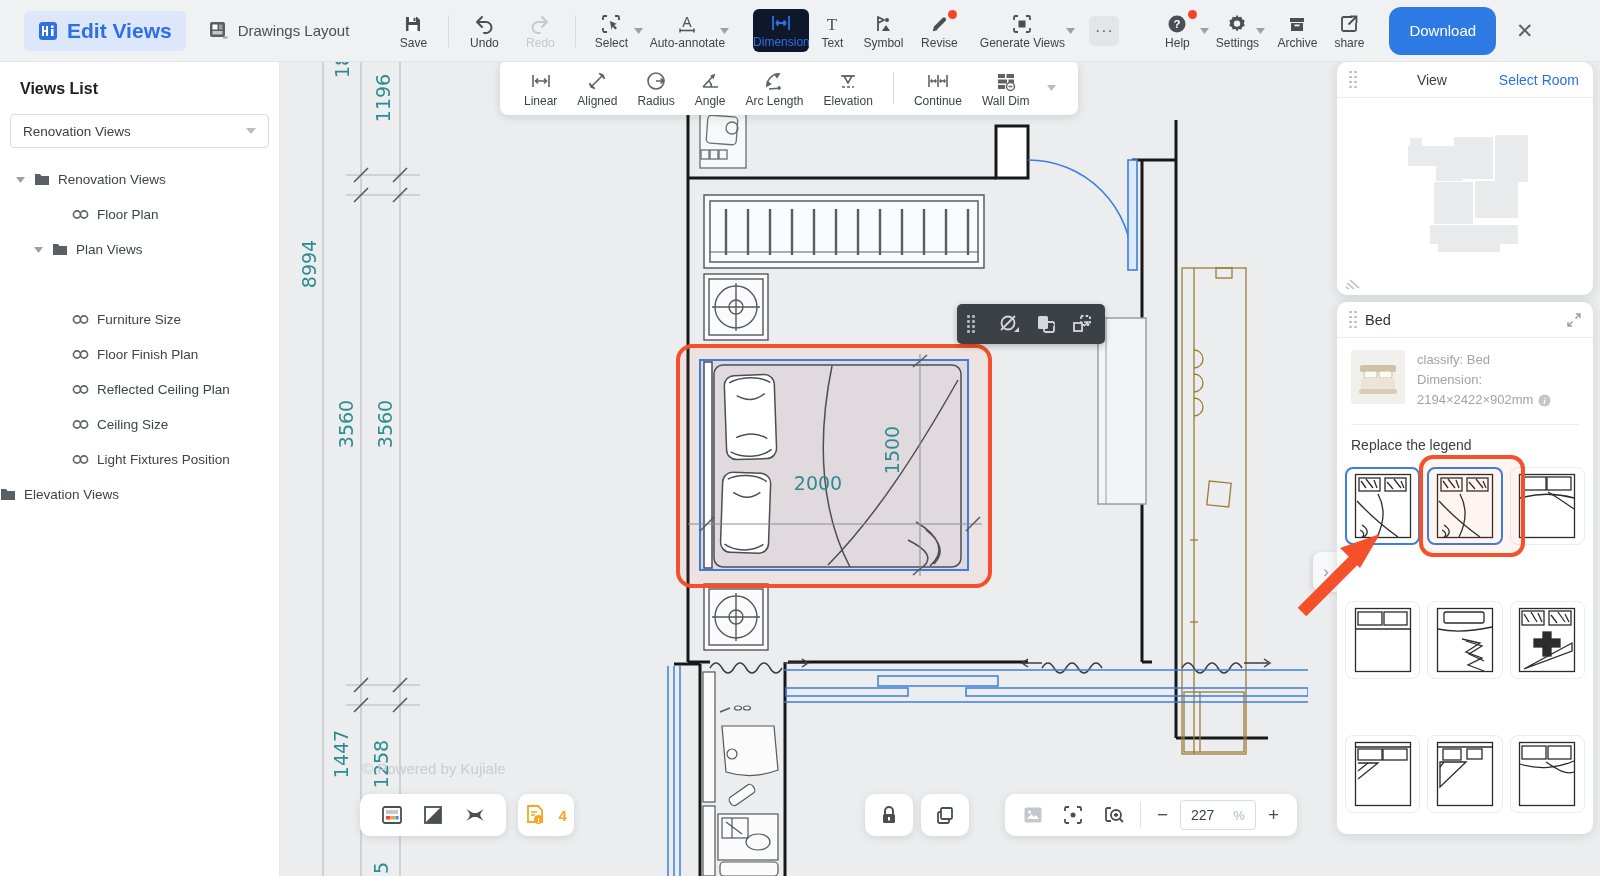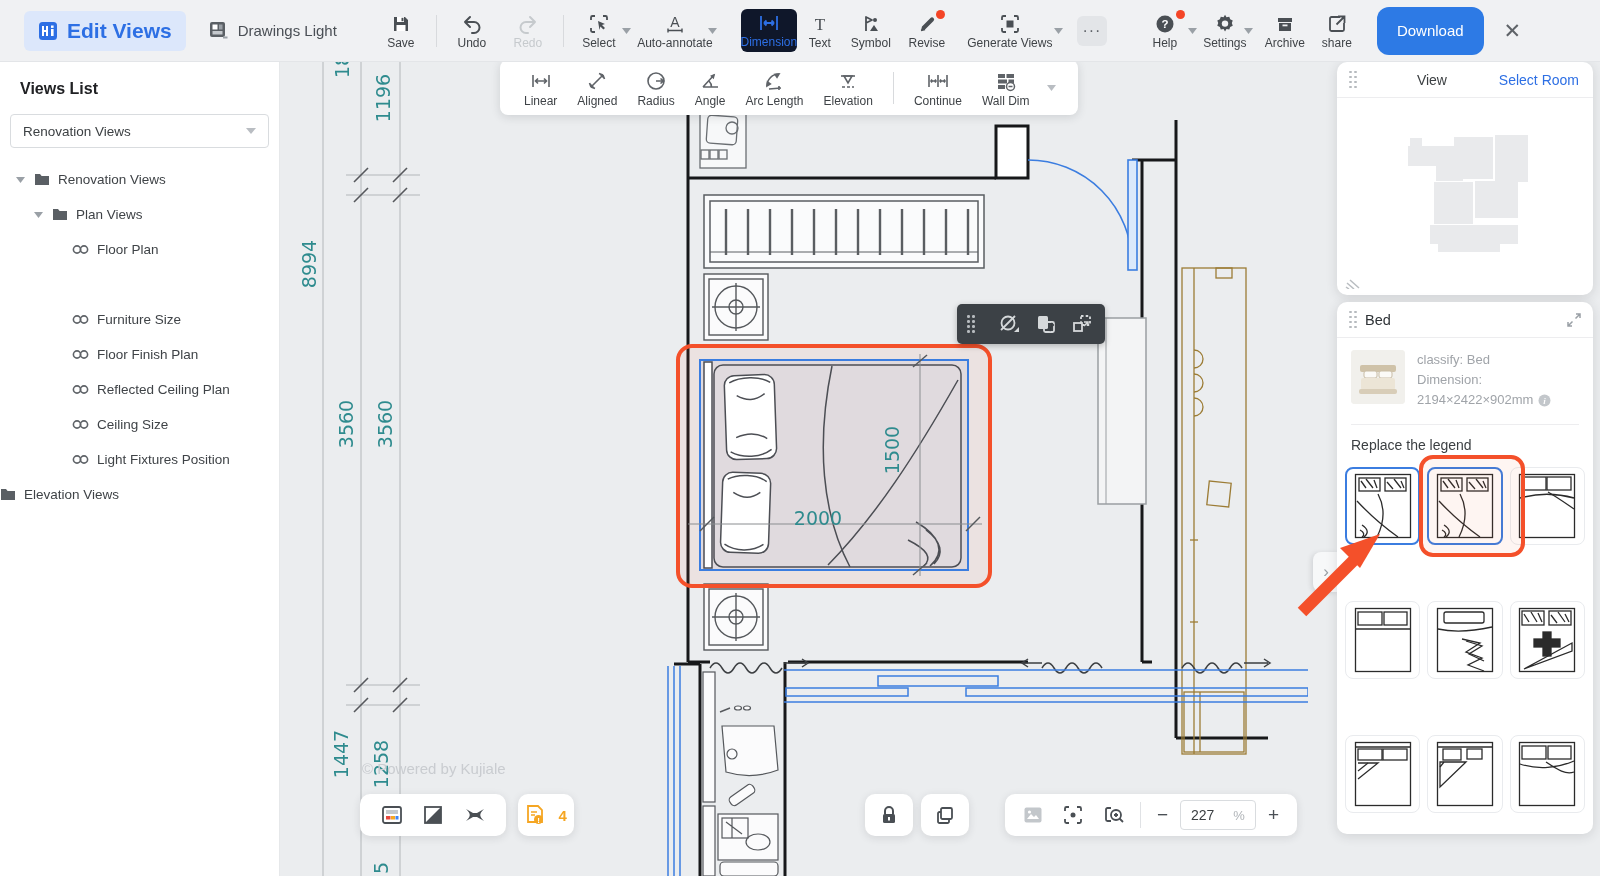--- a/index.html
+++ b/index.html
@@ -105,21 +105,21 @@
   <div class="dl-btn">
     <span>
         <svg width="21" height="21" viewBox="0 0 21 21">
           <rect x="2" y="2" width="15" height="15" rx="2" fill="#5a5f64"></rect>
           <rect x="4.5" y="4.5" width="5" height="5" fill="#fff"></rect>
           <rect x="11" y="4.5" width="3.5" height="5" fill="#9aa0a6"></rect>
           <rect x="4.5" y="11" width="10" height="3.5" fill="#c4c8cc"></rect>
           <rect x="15" y="16.5" width="4.5" height="2" fill="#9aa0a6"></rect>
         </svg>
       </span>
-    <span>Drawings Light</span>
+    <span>Drawings Layout</span>
   </div>
 
   <div class="tbi" style="margin-left:36px">
     <span>
         <svg width="20" height="20" viewBox="0 0 20 20">
           <path d="M3 3h11l3 3v11H3z" fill="#4a4f54"></path>
           <rect x="6" y="3" width="7" height="5" fill="#fff"></rect>
           <rect x="10.5" y="3.8" width="2" height="3.4" fill="#4a4f54"></rect>
           <rect x="5.5" y="11" width="9" height="6" fill="#fff"></rect>
         </svg>
@@ -291,41 +291,41 @@
             <polygon points="0,0 9,0 4.5,6" fill="#9aa0a6"></polygon>
           </svg>
         </span>
       <span class="ficon">
           <svg width="16" height="13" viewBox="0 0 16 13">
             <path d="M1 1h5l1.6 2H15v9H1z" fill="#5a5f64"></path>
           </svg>
         </span>
       <span>Renovation Views</span>
     </div>
-    <div class="trow" style="padding-left:32px">
-      <span class="cart">
-          <svg width="9" height="6" viewBox="0 0 9 6">
-            <polygon points="0,0 9,0 4.5,6" fill="#9aa0a6"></polygon>
-          </svg>
-        </span>
-      <span class="ficon">
-          <svg width="16" height="13" viewBox="0 0 16 13">
-            <path d="M1 1h5l1.6 2H15v9H1z" fill="#5a5f64"></path>
-          </svg>
-        </span>
-      <span>Plan Views</span>
-    </div>
     <div class="trow" style="padding-left:72px">
       <span class="licon">
           <svg width="17" height="11" viewBox="0 0 17 11" fill="none" stroke="#5f6368" stroke-width="1.6">
             <circle cx="5" cy="5.5" r="3.6"></circle>
             <circle cx="12" cy="5.5" r="3.6"></circle>
           </svg>
         </span>
       <span>Floor Plan</span>
+    </div>
+    <div class="trow" style="padding-left:32px">
+      <span class="cart">
+          <svg width="9" height="6" viewBox="0 0 9 6">
+            <polygon points="0,0 9,0 4.5,6" fill="#9aa0a6"></polygon>
+          </svg>
+        </span>
+      <span class="ficon">
+          <svg width="16" height="13" viewBox="0 0 16 13">
+            <path d="M1 1h5l1.6 2H15v9H1z" fill="#5a5f64"></path>
+          </svg>
+        </span>
+      <span>Plan Views</span>
     </div>
     <div class="trow sel" style="padding-left:72px">
       <span class="selbg"></span>
       <span class="licon">
           <svg width="17" height="11" viewBox="0 0 17 11" fill="none" stroke="#fff" stroke-width="1.6">
             <circle cx="5" cy="5.5" r="3.6"></circle>
             <circle cx="12" cy="5.5" r="3.6"></circle>
           </svg>
         </span>
       <span>Furniture Plan</span>
@@ -562,21 +562,21 @@
   </svg>
 
   <span class="dimlab rot" style="left:62px;top:4px">18</span>
   <span class="dimlab rot" style="left:103px;top:36px">1196</span>
   <span class="dimlab rot" style="left:29px;top:202px">8994</span>
   <span class="dimlab rot" style="left:66px;top:362px">3560</span>
   <span class="dimlab rot" style="left:105px;top:362px">3560</span>
   <span class="dimlab rot" style="left:61px;top:692px">1447</span>
   <span class="dimlab rot" style="left:101px;top:702px">1258</span>
   <span class="dimlab rot" style="left:101px;top:806px">5</span>
-  <span class="dimlab" style="left:538px;top:456px">2000</span>
+  <span class="dimlab" style="left:538px;top:421px">2000</span>
   <span class="dimlab rot" style="left:612px;top:388px">1500</span>
 
   <div class="watermark">© Powered by Kujiale</div>
 
   <div class="dark-tb">
     <span class="grip" style="grid-template-rows:repeat(4,3px)">
         <i></i>
         <i></i>
         <i></i>
         <i></i>

